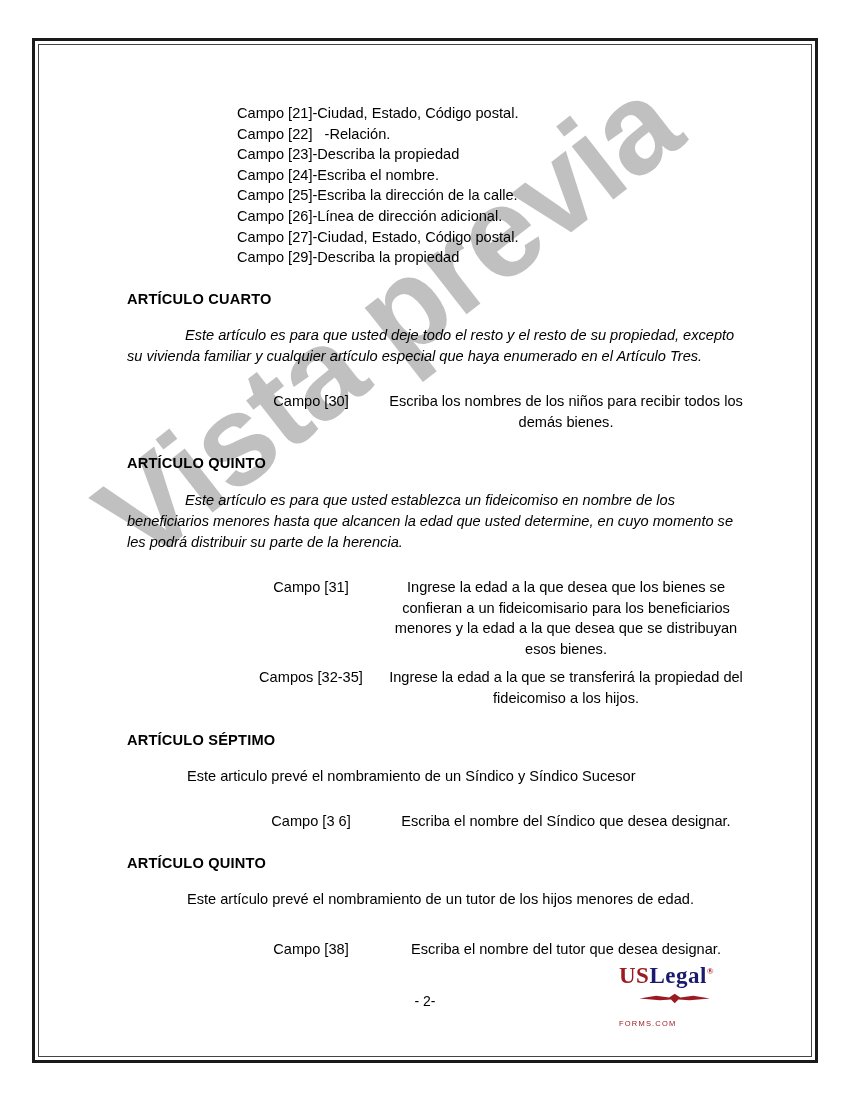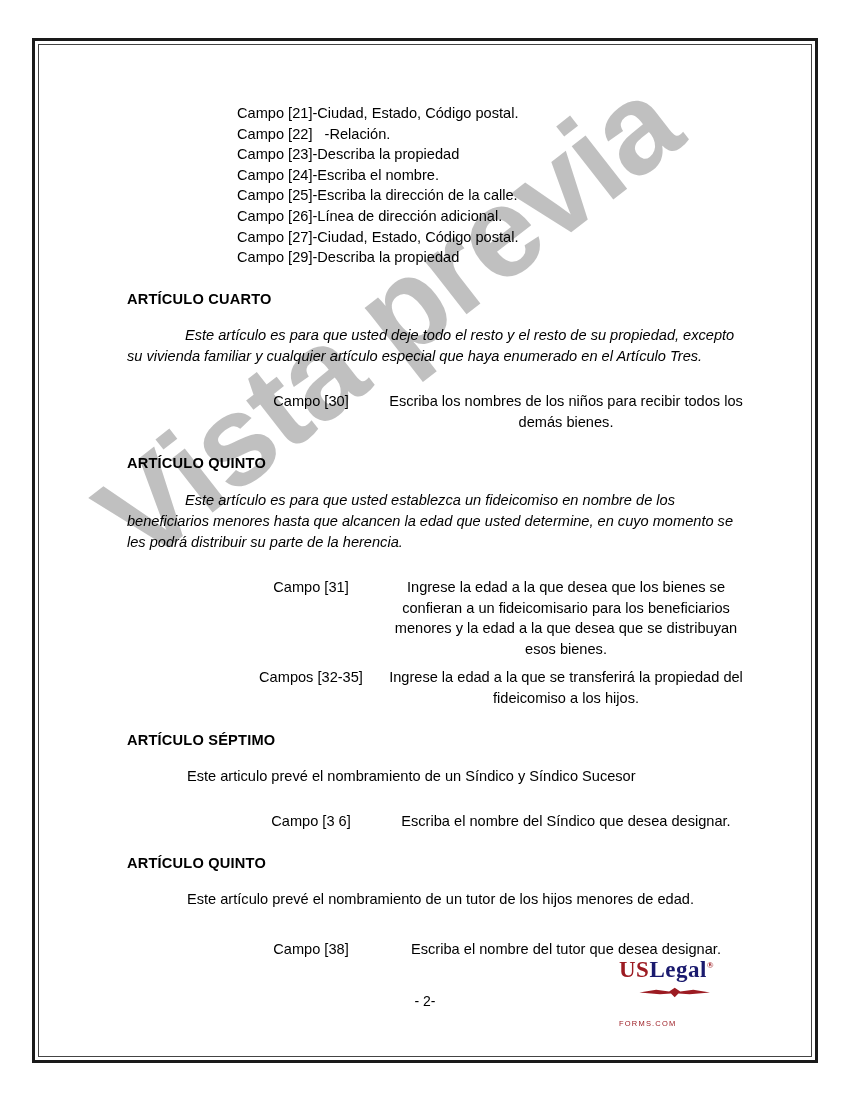--- a/index.html
+++ b/index.html
@@ -149,21 +149,21 @@
   .logo .logo-legal { color: #1a1a6e; }
   .logo .logo-tm {
     font-size: 9px;
     vertical-align: super;
     color: #9c1b22;
   }
   .logo .logo-sub {
     font-size: 7.5px;
     color: #9c1b22;
     letter-spacing: 1.2px;
-    margin-top: 18px;
+    margin-top: 12px;
   }
   .logo .logo-eagle {
     height: 13px;
     margin-bottom: -2px;
   }
 </style>
 </head>
 <body>
 
 <div class="page">

